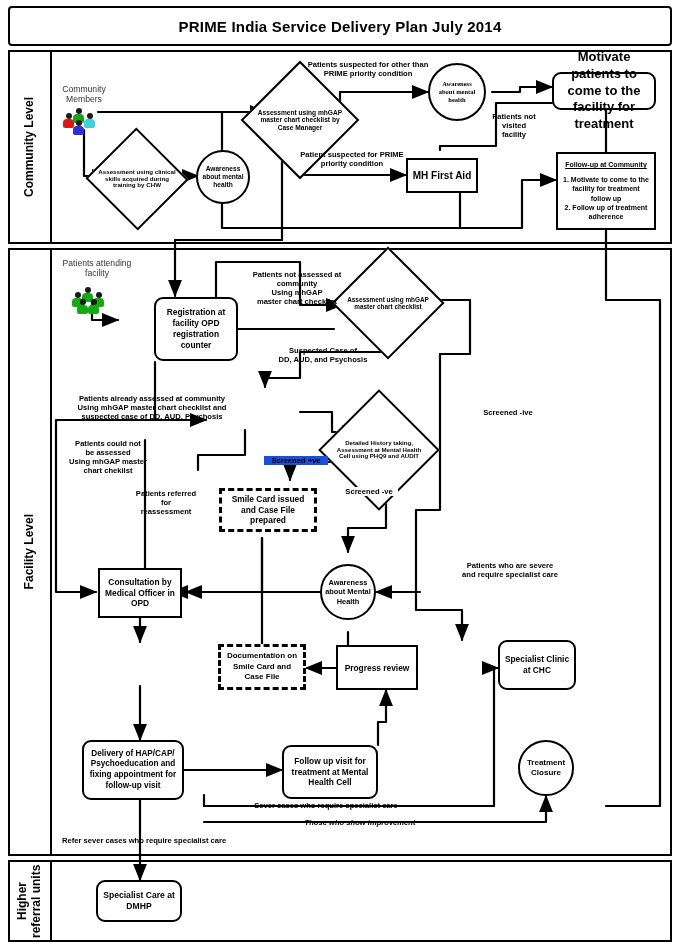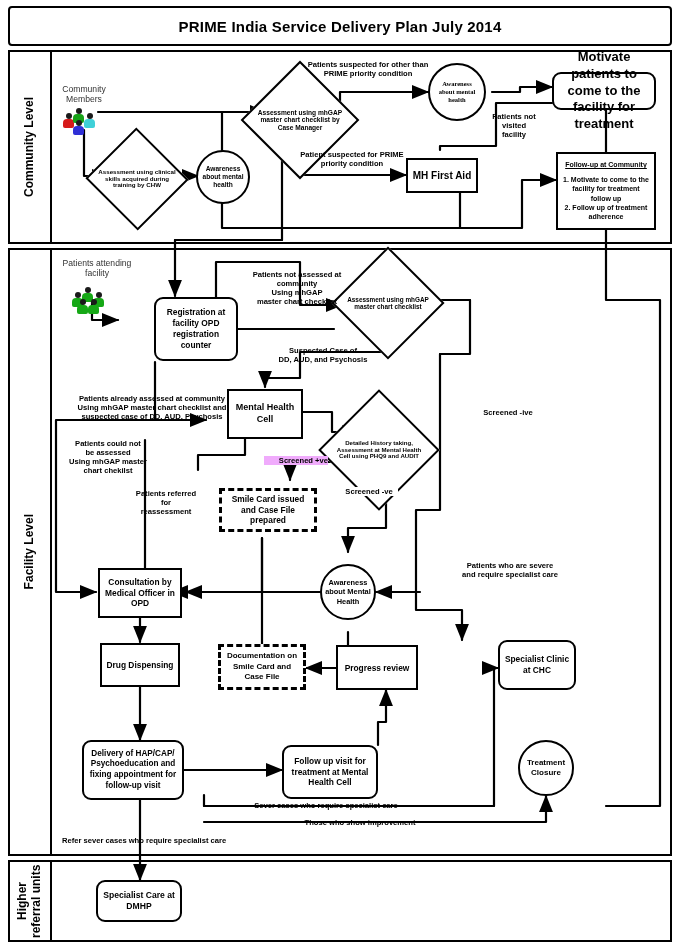--- a/index.html
+++ b/index.html
@@ -266,44 +266,38 @@
 
   <div class="node rbox" style="left:118px;top:297px;width:84px;height:64px;font-size:8.4px;line-height:1.3;padding:3px;margin-left:36px;">
     <span>Registration at facility OPD registration counter</span>
   </div>
 
   <div class="diamond" style="left:348px;top:263px;width:80px;height:80px;">
     <div class="dshape"></div>
     <div class="dtext" style="font-size:6.4px;">Assessment using mhGAP master chart checklist</div>
   </div>
 
-  <div class="node sbox" style="left:227px;top:389px;width:76px;height:50px;font-size:9px;line-height:1.3;">
-    <span>Mental Health Cell</span>
-  </div>
 
   <div class="diamond" style="left:336px;top:407px;width:86px;height:86px;">
     <div class="dshape"></div>
     <div class="dtext" style="font-size:6.1px;">Detailed History taking, Assessment at Mental Health Cell using PHQ9 and AUDIT</div>
   </div>
 
   <div class="node dbox" style="left:219px;top:488px;width:98px;height:44px;font-size:8.4px;line-height:1.3;padding:3px;">
     <span>Smile Card issued and Case File prepared</span>
   </div>
 
   <div class="node sbox" style="left:98px;top:568px;width:84px;height:50px;font-size:8.4px;line-height:1.3;padding:3px;">
     <span>Consultation by Medical Officer in OPD</span>
   </div>
 
   <div class="node circle" style="left:320px;top:564px;width:56px;height:56px;font-size:7.4px;line-height:1.25;padding:3px;">
     <span>Awareness about Mental Health</span>
   </div>
 
-  <div class="node sbox" style="left:100px;top:643px;width:80px;height:44px;font-size:8.4px;">
-    <span>Drug Dispensing</span>
-  </div>
 
   <div class="node dbox" style="left:218px;top:644px;width:88px;height:46px;font-size:8px;line-height:1.3;padding:3px;">
     <span>Documentation on Smile Card and Case File</span>
   </div>
 
   <div class="node sbox" style="left:336px;top:645px;width:82px;height:45px;font-size:8.4px;">
     <span>Progress review</span>
   </div>
 
   <div class="node rbox" style="left:82px;top:740px;width:102px;height:60px;font-size:8.2px;line-height:1.3;padding:3px;">
@@ -340,37 +334,37 @@
     <span>Patients could not
 be assessed
 Using mhGAP master
 chart chekilst</span>
   </div>
   <div class="lbl" style="left:127px;top:480px;width:78px;white-space:pre-line;">
     <span>Patients referred
 for
 reassessment</span>
   </div>
-  <div class="lbl" style="left:264px;top:456px;width:64px;background:#f0abfc;text-align:right;">
+  <div class="lbl" style="left:264px;top:456px;width:64px;background:#1d4ed8;">
     <span>Screened +ve</span>
   </div>
   <div class="lbl" style="left:478px;top:408px;width:60px;">
     <span>Screened -ive</span>
   </div>
   <div class="lbl" style="left:340px;top:487px;width:58px;background:#fff;">
     <span>Screened -ve</span>
   </div>
   <div class="lbl" style="left:448px;top:552px;width:124px;white-space:pre-line;">
     <span>Patients who are severe
 and require specialist care</span>
   </div>
   <div class="lbl" style="left:190px;top:801px;width:272px;">
     <span>Sever cases who require specialist care</span>
   </div>
-  <div class="lbl" style="left:230px;top:818px;width:260px;">
+  <div class="lbl" style="left:230px;top:818px;width:260px;font-style:italic;">
     <span>Those who show improvement</span>
   </div>
 
   <div class="lbl" style="left:62px;top:836px;width:180px;text-align:left;">
     <span>Refer sever cases who require specialist care</span>
   </div>
   <div class="node rbox" style="left:96px;top:880px;width:86px;height:42px;font-size:8.6px;line-height:1.3;padding:3px;">
     <span>Specialist Care at DMHP</span>
   </div>
 

